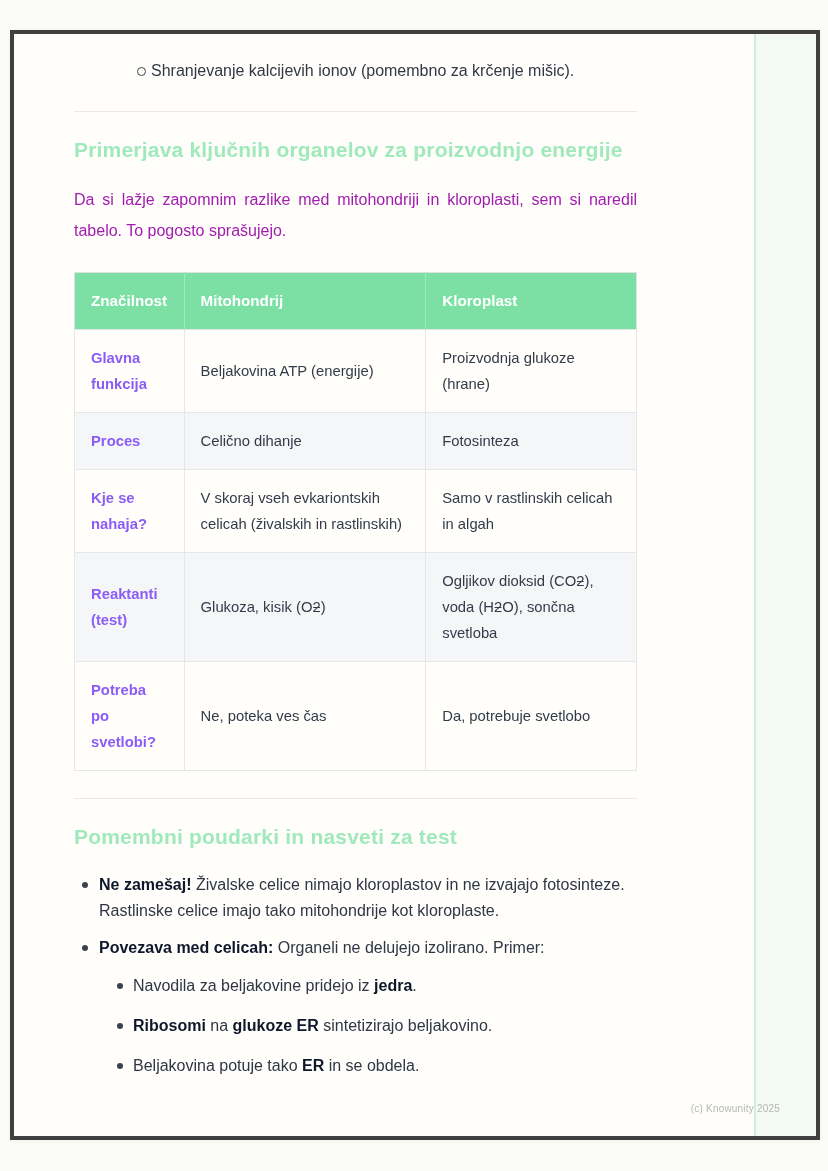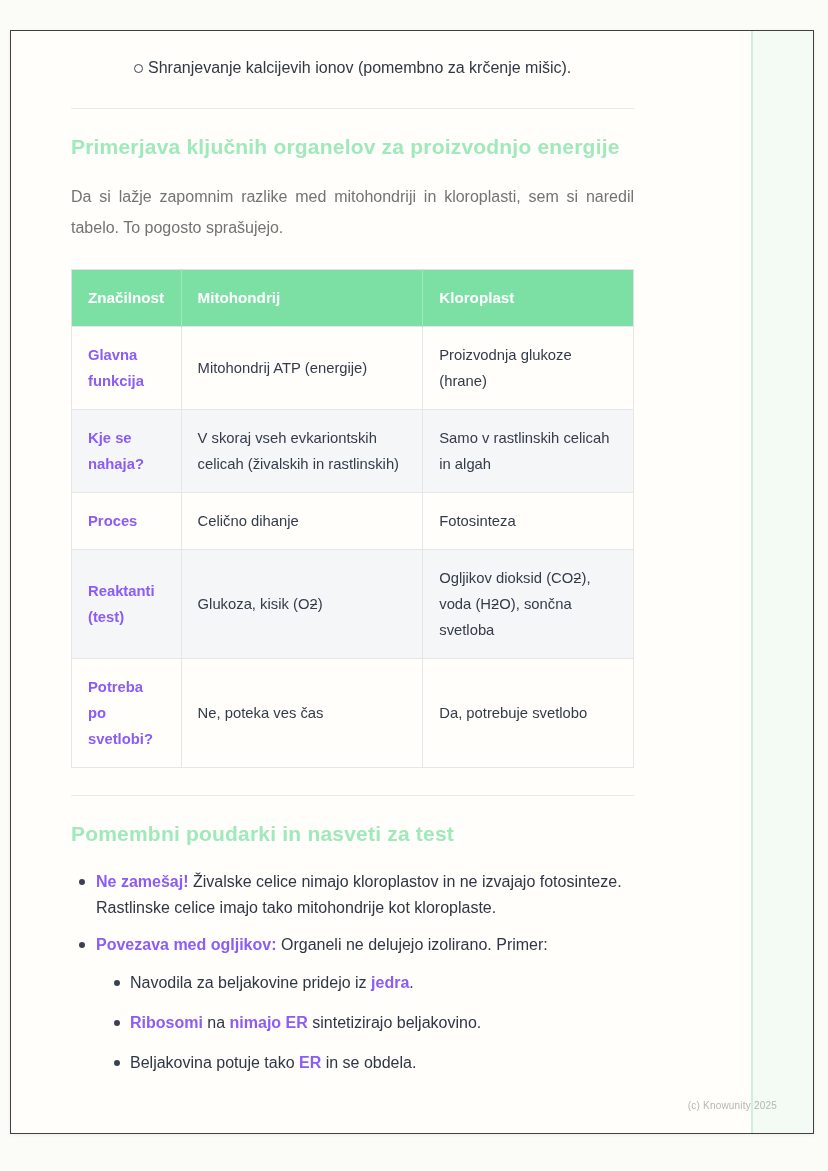--- a/index.html
+++ b/index.html
@@ -5,21 +5,21 @@
   html,body{margin:0;padding:0;}
   body{
     width:828px;height:1171px;position:relative;
     background:#fbfbf7;
     font-family:"Liberation Sans","DejaVu Sans",sans-serif;
     color:#313845;
     overflow:hidden;
   }
   .card{
     position:absolute;left:10px;top:30px;width:802px;height:1102px;
-    background:#fffefb;border:1px solid #404040;
+    background:#fffefb;border:4px solid #404040;
     box-shadow:0 1px 4px rgba(0,0,0,0.05);
   }
   .green-margin{
     position:absolute;top:0;bottom:0;right:0;width:60px;
     background:#f4faf4;border-left:2px solid #cfeedb;
   }
   .content{
     position:absolute;left:60px;top:10px;width:563px;
   }
   
@@ -28,21 +28,21 @@
   .marker{position:absolute;border-radius:50%;}
   .marker.circle{left:63px;top:9px;width:7px;height:7px;border:1.5px solid #3a4150;background:transparent;}
   .marker.disc{left:8px;top:10px;width:6px;height:6px;background:#3a4150;}
   .marker.disc.sub{left:10px;top:10px;width:6px;height:6px;}
   hr.rule{border:none;height:1px;background:#e9e9e5;margin:27px 0 0 0;}
   h2.heading{
     margin:23px 0 0 0;font-size:21px;line-height:30px;font-weight:bold;
     color:#9fe9bb;letter-spacing:0.2px;
   }
   p.para{
-    margin:19px 0 8px 0;font-size:16px;line-height:31px;text-align:justify;color:#737373;
+    margin:19px 0 8px 0;font-size:16px;line-height:31px;text-align:justify;color:#a21caf;
   }
   
   table.cmp{
     width:100%;border-collapse:collapse;margin-top:26px;
     border:1px solid #dfe1e3;font-size:14.8px;line-height:26px;
   }
   table.cmp th{
     background:#7ce0a5;color:#ffffff;font-weight:bold;text-align:left;
     padding:15px 16px;font-size:15.2px;border-right:1px solid #a0e8c1;
   }
@@ -52,21 +52,21 @@
   }
   table.cmp td.rowhead{font-weight:bold;color:#8b5cf6;}
   table.cmp tbody tr:nth-child(odd){background:#fffefb;}
   table.cmp tbody tr:nth-child(even){background:#f5f6f8;}
   col.c1{width:19.5%;}col.c2{width:43%;}col.c3{width:37.5%;}
   
   ul.notes{list-style:none;margin:20px 0 0 0;padding:0;font-size:16px;line-height:26px;color:#2f3644;}
   ul.notes>li{position:relative;padding-left:25px;margin-bottom:11px;}
   ul.notes ul.sub{list-style:none;margin:12px 0 0 8px;padding:0;}
   ul.notes ul.sub>li{position:relative;padding-left:26px;margin-bottom:14px;}
-  strong{font-weight:bold;color:#8b5cf6;}
+  strong{font-weight:bold;color:#0f172a;}
   .footer{
     position:absolute;right:36px;bottom:22px;
     font-size:10px;color:#b5b7b1;letter-spacing:0.2px;
   }
 </style>
 </head>
 <body>
 
 <div class="card">
   <div class="green-margin"></div>
@@ -92,55 +92,55 @@
       <thead>
         <tr>
             <th>Značilnost</th>
             <th>Mitohondrij</th>
             <th>Kloroplast</th>
           </tr>
       </thead>
       <tbody>
           <tr>
             <td class="rowhead">Glavna funkcija</td>
-            <td>Mitohondrij ATP (energije)</td>
+            <td>Beljakovina ATP (energije)</td>
             <td>Proizvodnja glukoze (hrane)</td>
+          </tr>
+          <tr>
+            <td class="rowhead">Proces</td>
+            <td>Celično dihanje</td>
+            <td>Fotosinteza</td>
           </tr>
           <tr>
             <td class="rowhead">Kje se nahaja?</td>
             <td>V skoraj vseh evkariontskih celicah (živalskih in rastlinskih)</td>
             <td>Samo v rastlinskih celicah in algah</td>
-          </tr>
-          <tr>
-            <td class="rowhead">Proces</td>
-            <td>Celično dihanje</td>
-            <td>Fotosinteza</td>
           </tr>
           <tr>
             <td class="rowhead">Reaktanti (test)</td>
             <td>Glukoza, kisik (Oƻ)</td>
             <td>Ogljikov dioksid (COƻ), voda (HƻO), sončna svetloba</td>
           </tr>
           <tr>
             <td class="rowhead">Potreba po svetlobi?</td>
             <td>Ne, poteka ves čas</td>
             <td>Da, potrebuje svetlobo</td>
           </tr>
         </tbody>
     </table>
 
     <hr class="rule">
 
     <h2 class="heading">Pomembni poudarki in nasveti za test</h2>
 
     <ul class="notes">
         <li><span class="marker disc"></span><strong>Ne zamešaj!</strong><span> Živalske celice nimajo kloroplastov in ne izvajajo fotosinteze. Rastlinske celice imajo tako mitohondrije kot kloroplaste.</span></li>
-        <li><span class="marker disc"></span><strong>Povezava med ogljikov:</strong><span> Organeli ne delujejo izolirano. Primer:</span><ul class="sub">
+        <li><span class="marker disc"></span><strong>Povezava med celicah:</strong><span> Organeli ne delujejo izolirano. Primer:</span><ul class="sub">
             <li><span class="marker disc sub"></span><span>Navodila za beljakovine pridejo iz </span><strong>jedra</strong><span>.</span></li>
-            <li><span class="marker disc sub"></span><strong>Ribosomi</strong><span> na </span><strong>nimajo ER</strong><span> sintetizirajo beljakovino.</span></li>
+            <li><span class="marker disc sub"></span><strong>Ribosomi</strong><span> na </span><strong>glukoze ER</strong><span> sintetizirajo beljakovino.</span></li>
             <li><span class="marker disc sub"></span><span>Beljakovina potuje tako </span><strong>ER</strong><span> in se obdela.</span></li>
           </ul></li>
       </ul>
 
   </div>
 
   <div class="footer">(c) Knowunity 2025</div>
 </div>
 
 </body></html>

